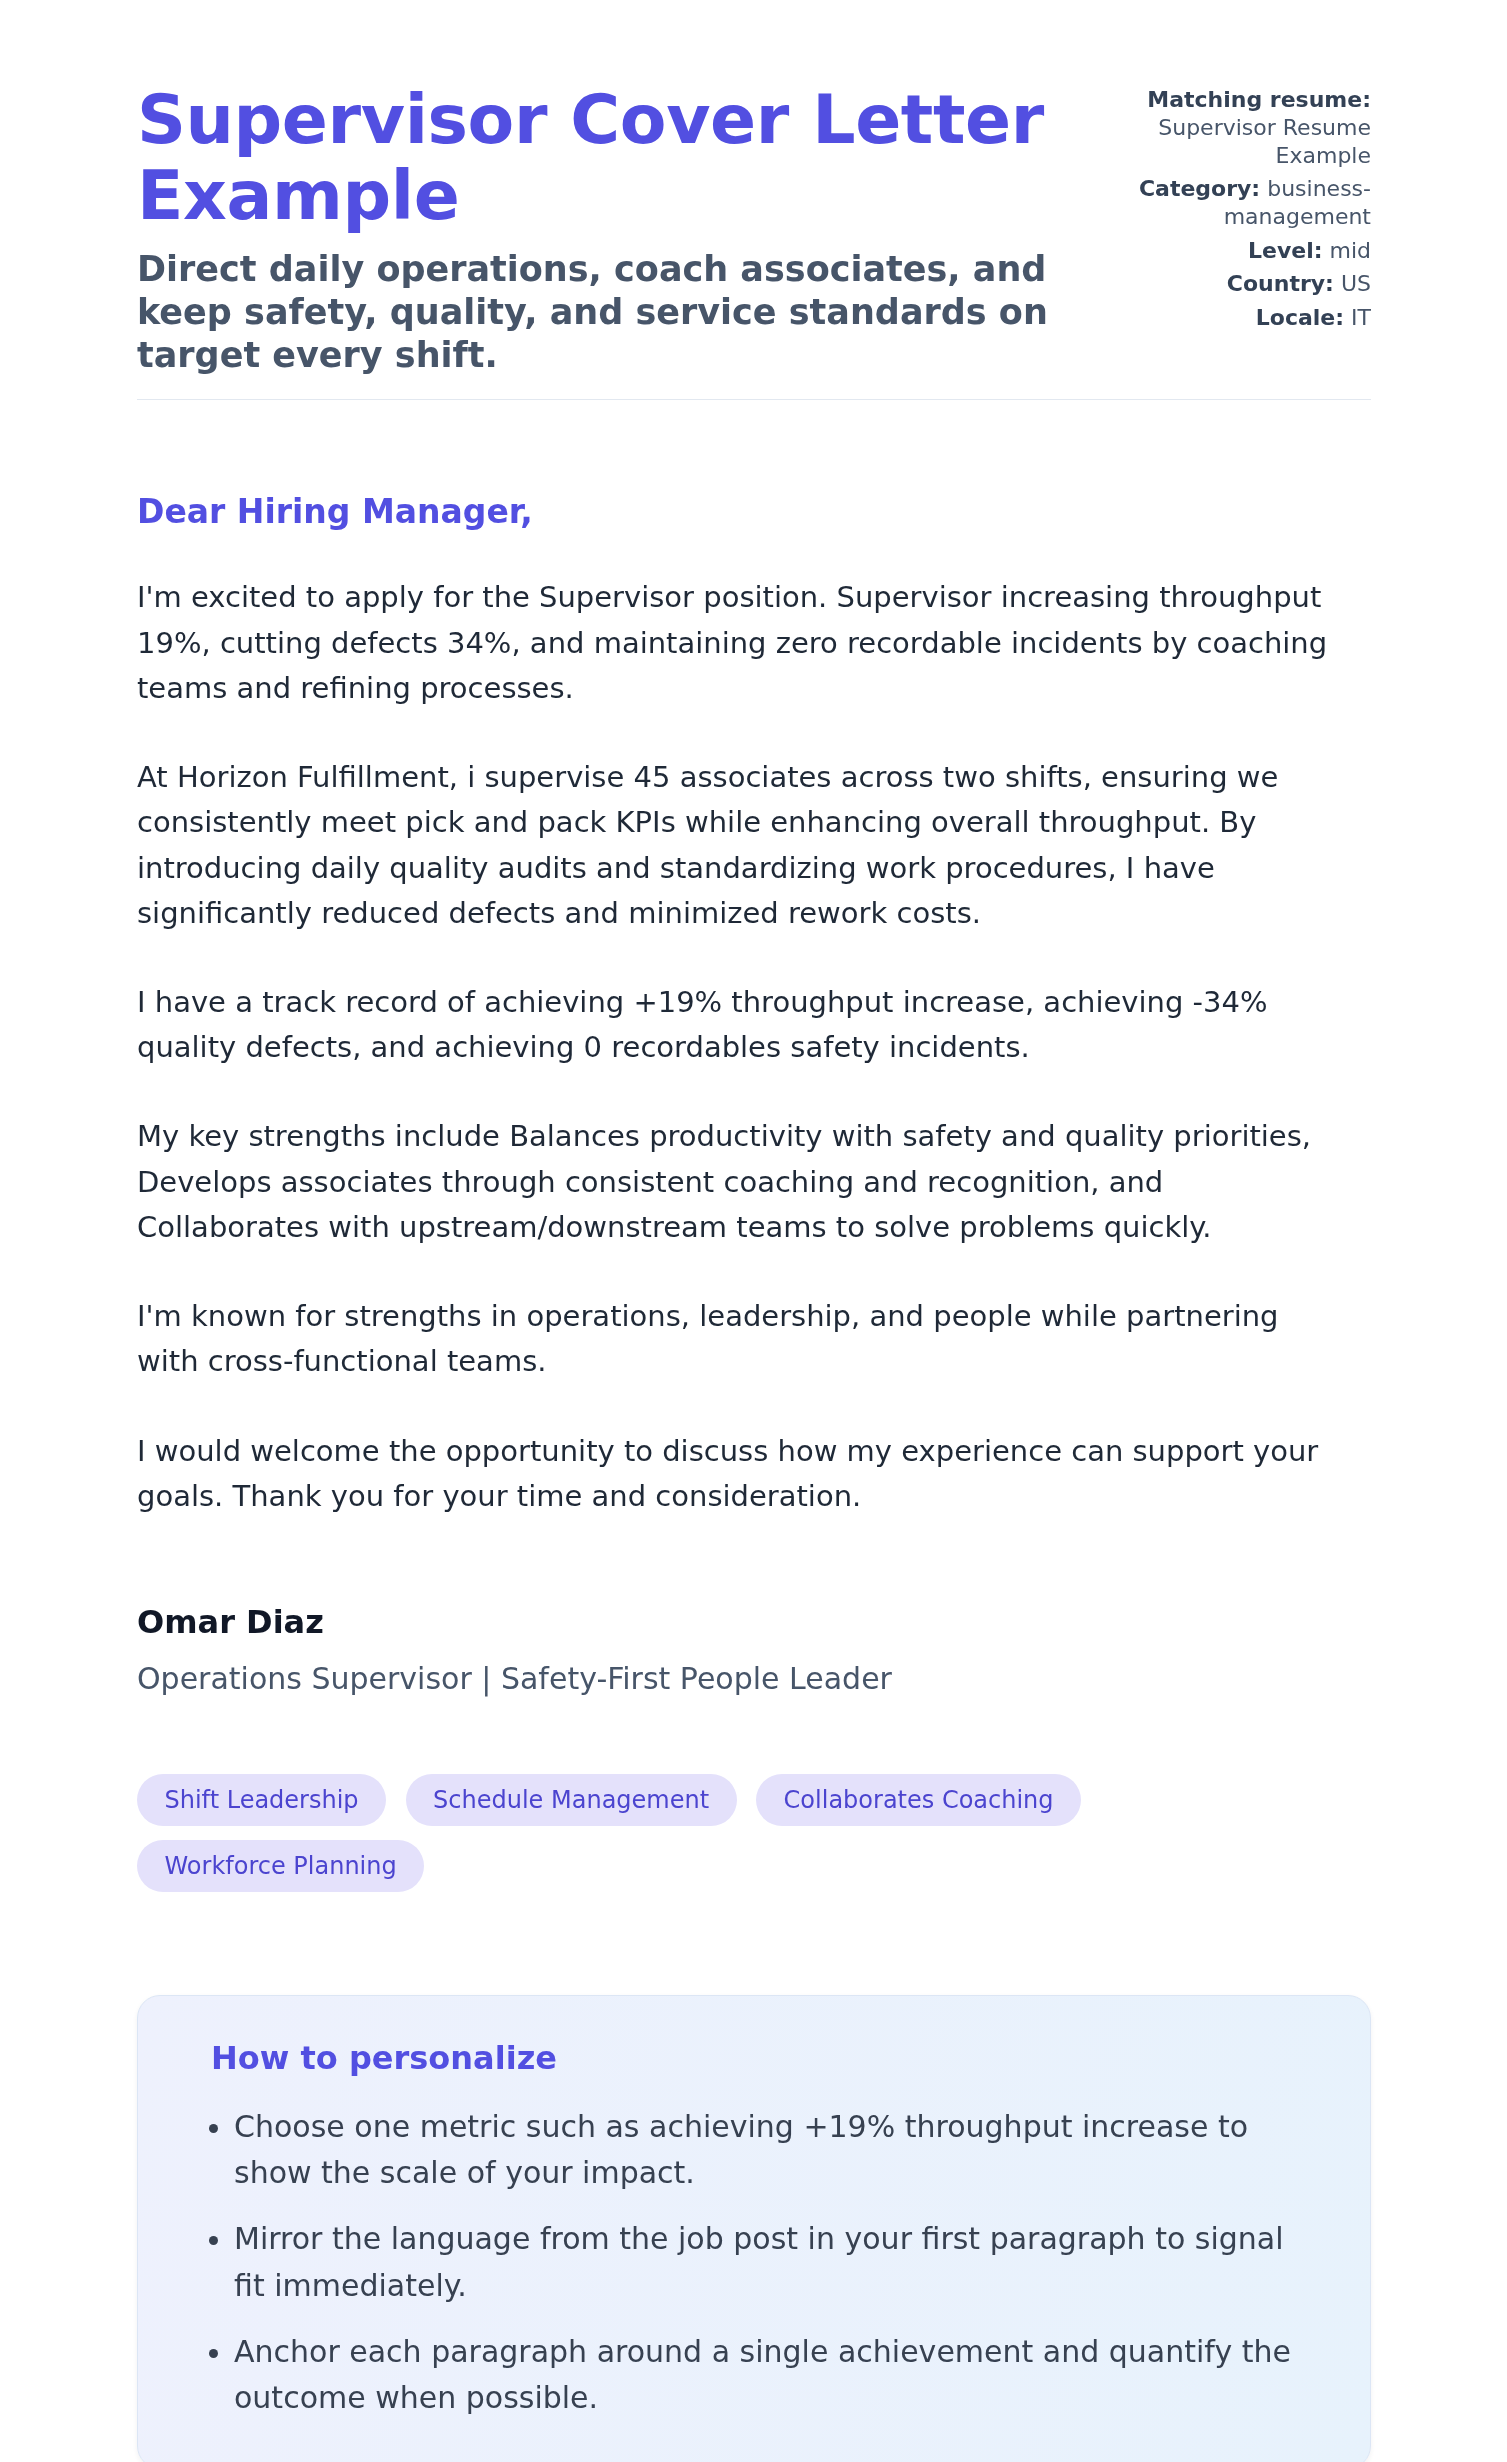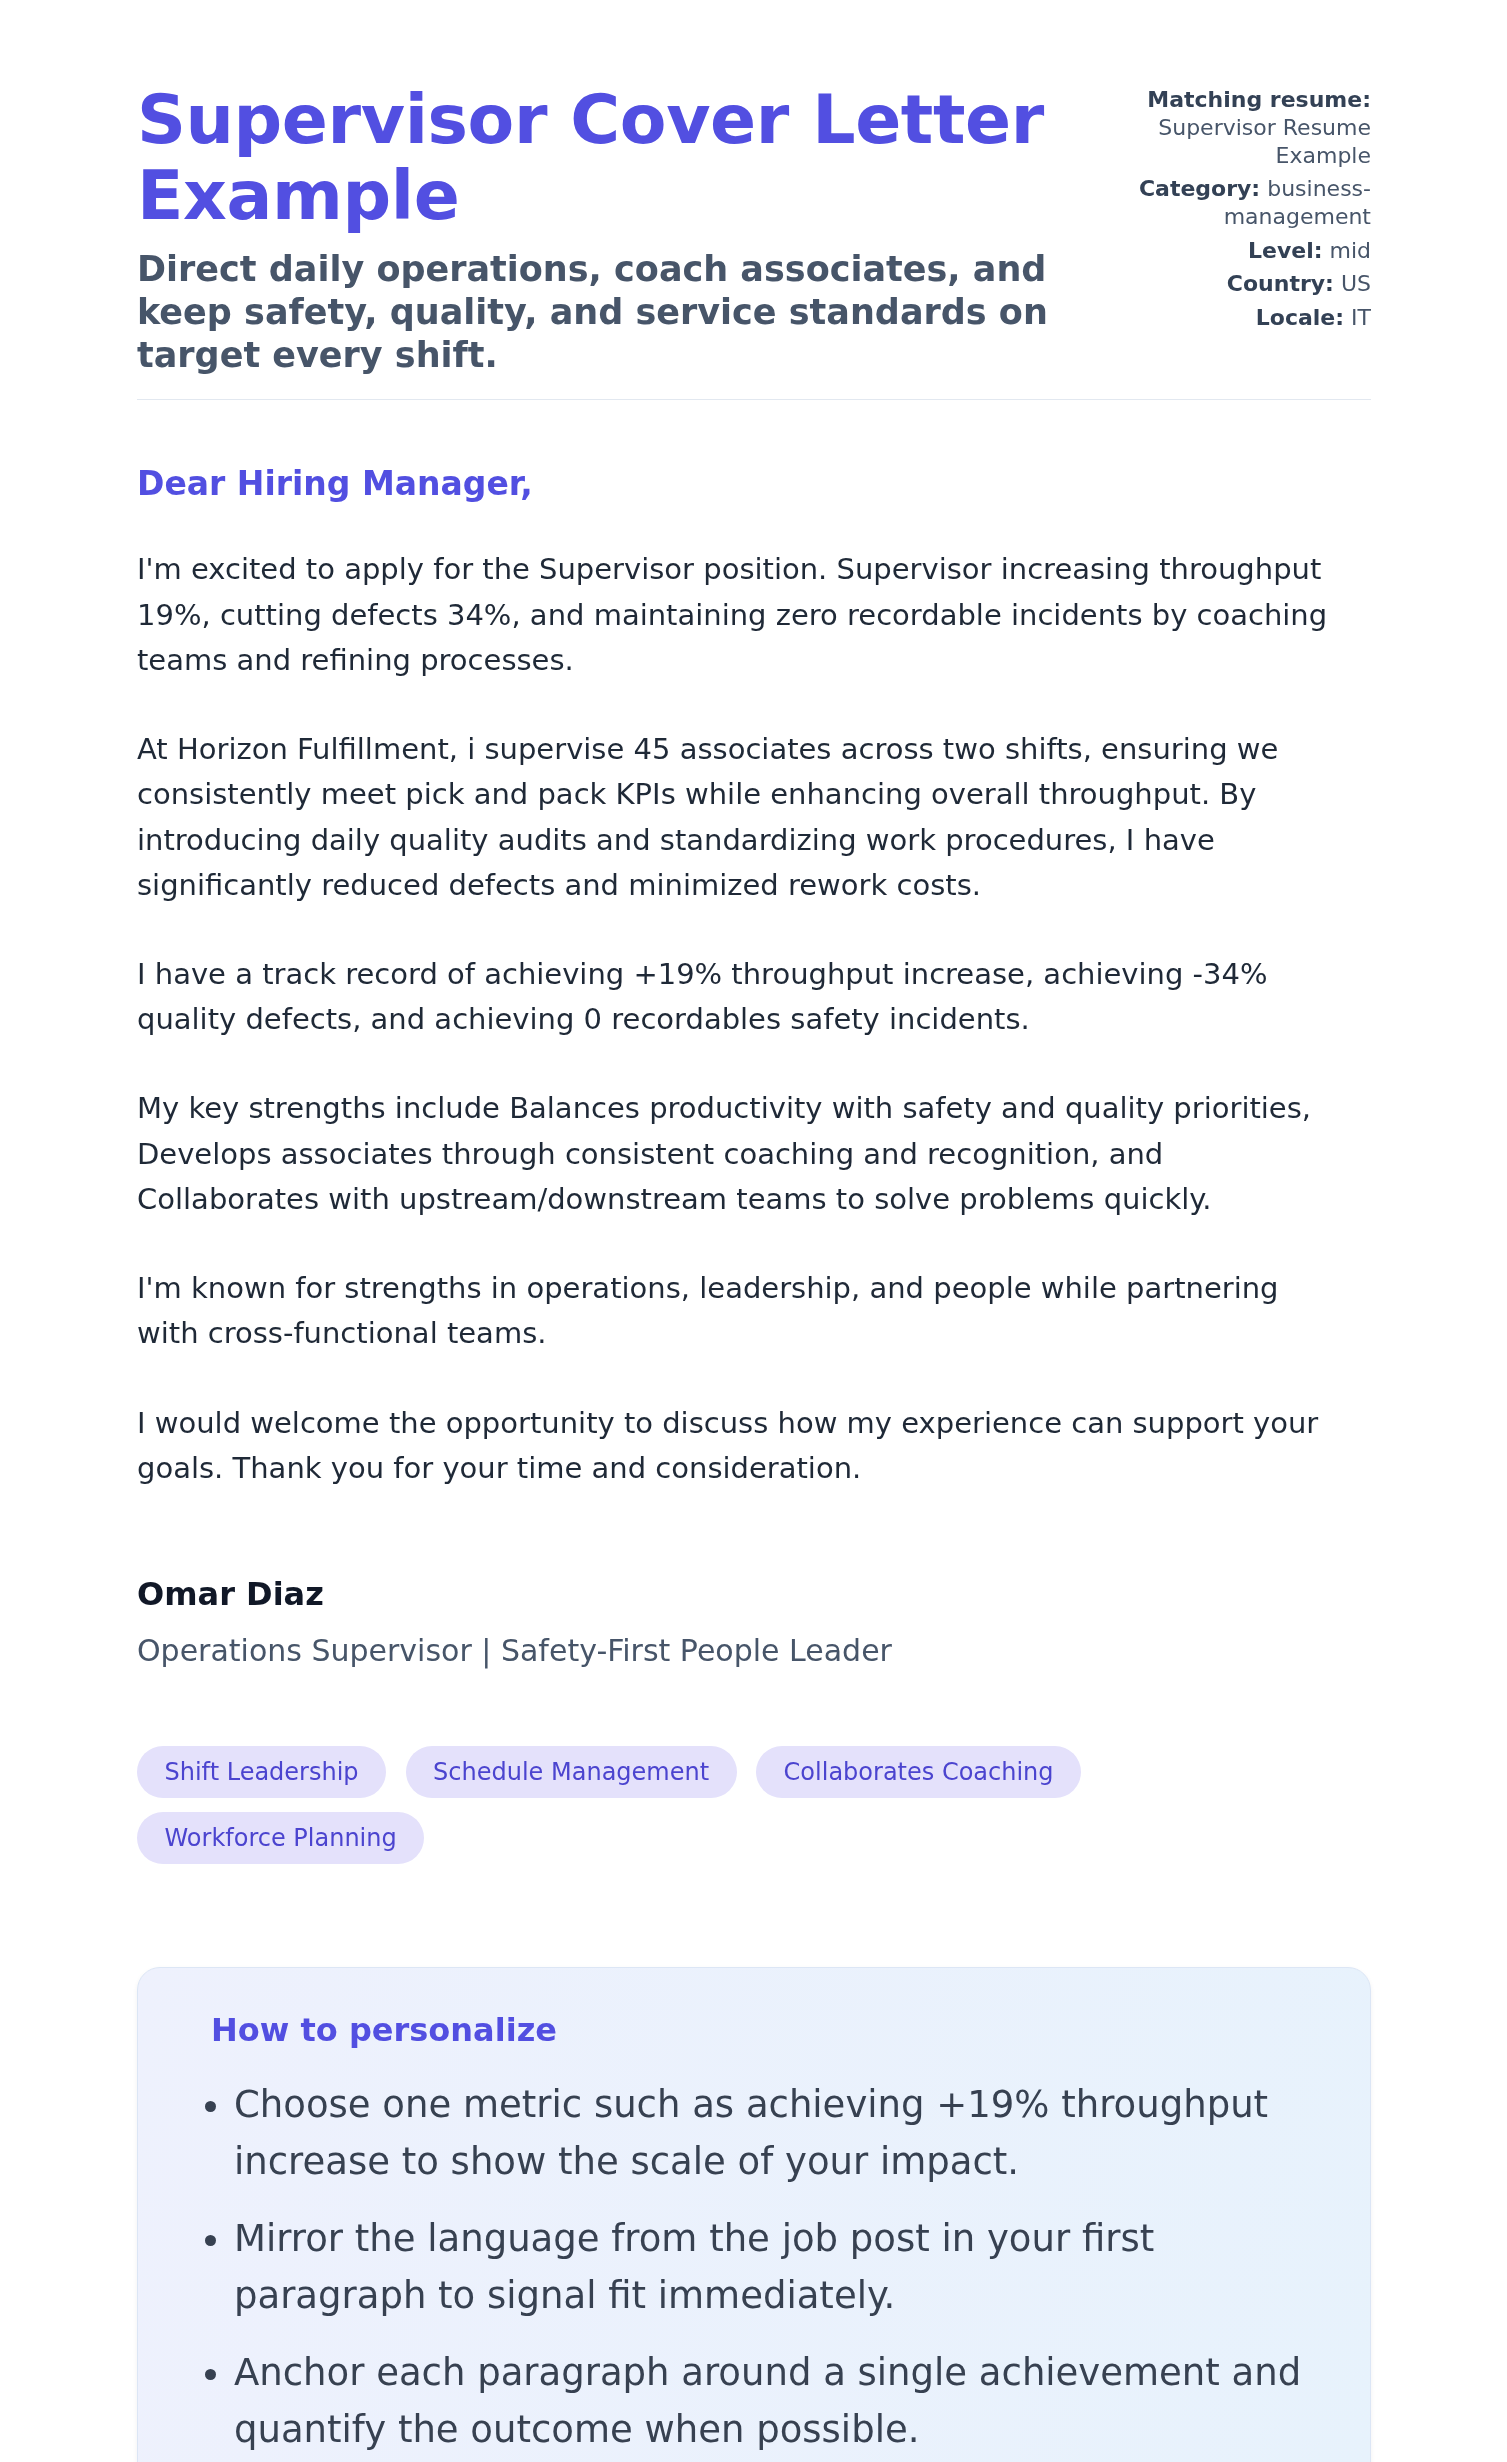--- a/index.html
+++ b/index.html
@@ -39,21 +39,21 @@
     line-height: 1.28;
     color: #475569;
   }
   .meta-item { margin-bottom: 5.3px; }
   .meta-label { font-weight: bold; color: #334155; text-align: right; }
 
   .divider { border: none; border-top: 1.8px solid #e2e8f0; margin: 23px 0 0; }
 
   
   .greeting {
-    margin: 64px 0 0;
+    margin: 92px 0 0;
     font-size: 33px;
     font-weight: bold;
     color: #524fe1;
   }
   .para {
     margin: 44px 0 0;
     font-size: 29px;
     line-height: 1.56;
     color: #1f2937;
     max-width: 1197px;
@@ -84,21 +84,21 @@
     box-shadow: 0 2.7px 5.3px rgba(30, 41, 59, 0.06);
   }
   .callout-title {
     margin: 0 16px 27px;
     font-size: 32px;
     font-weight: bold;
     color: #524fe1;
   }
   .callout-list { margin: 0; padding-left: 39px; }
   .callout-list li {
-    font-size: 37px;
+    font-size: 30px;
     line-height: 1.55;
     color: #374151;
     margin-bottom: 19.5px;
     max-width: 1091px;
   }
   .callout-list li:last-child { margin-bottom: 0; }
   .callout-list li::marker { color: #374151; }
 </style>
 </head>
 <body>

